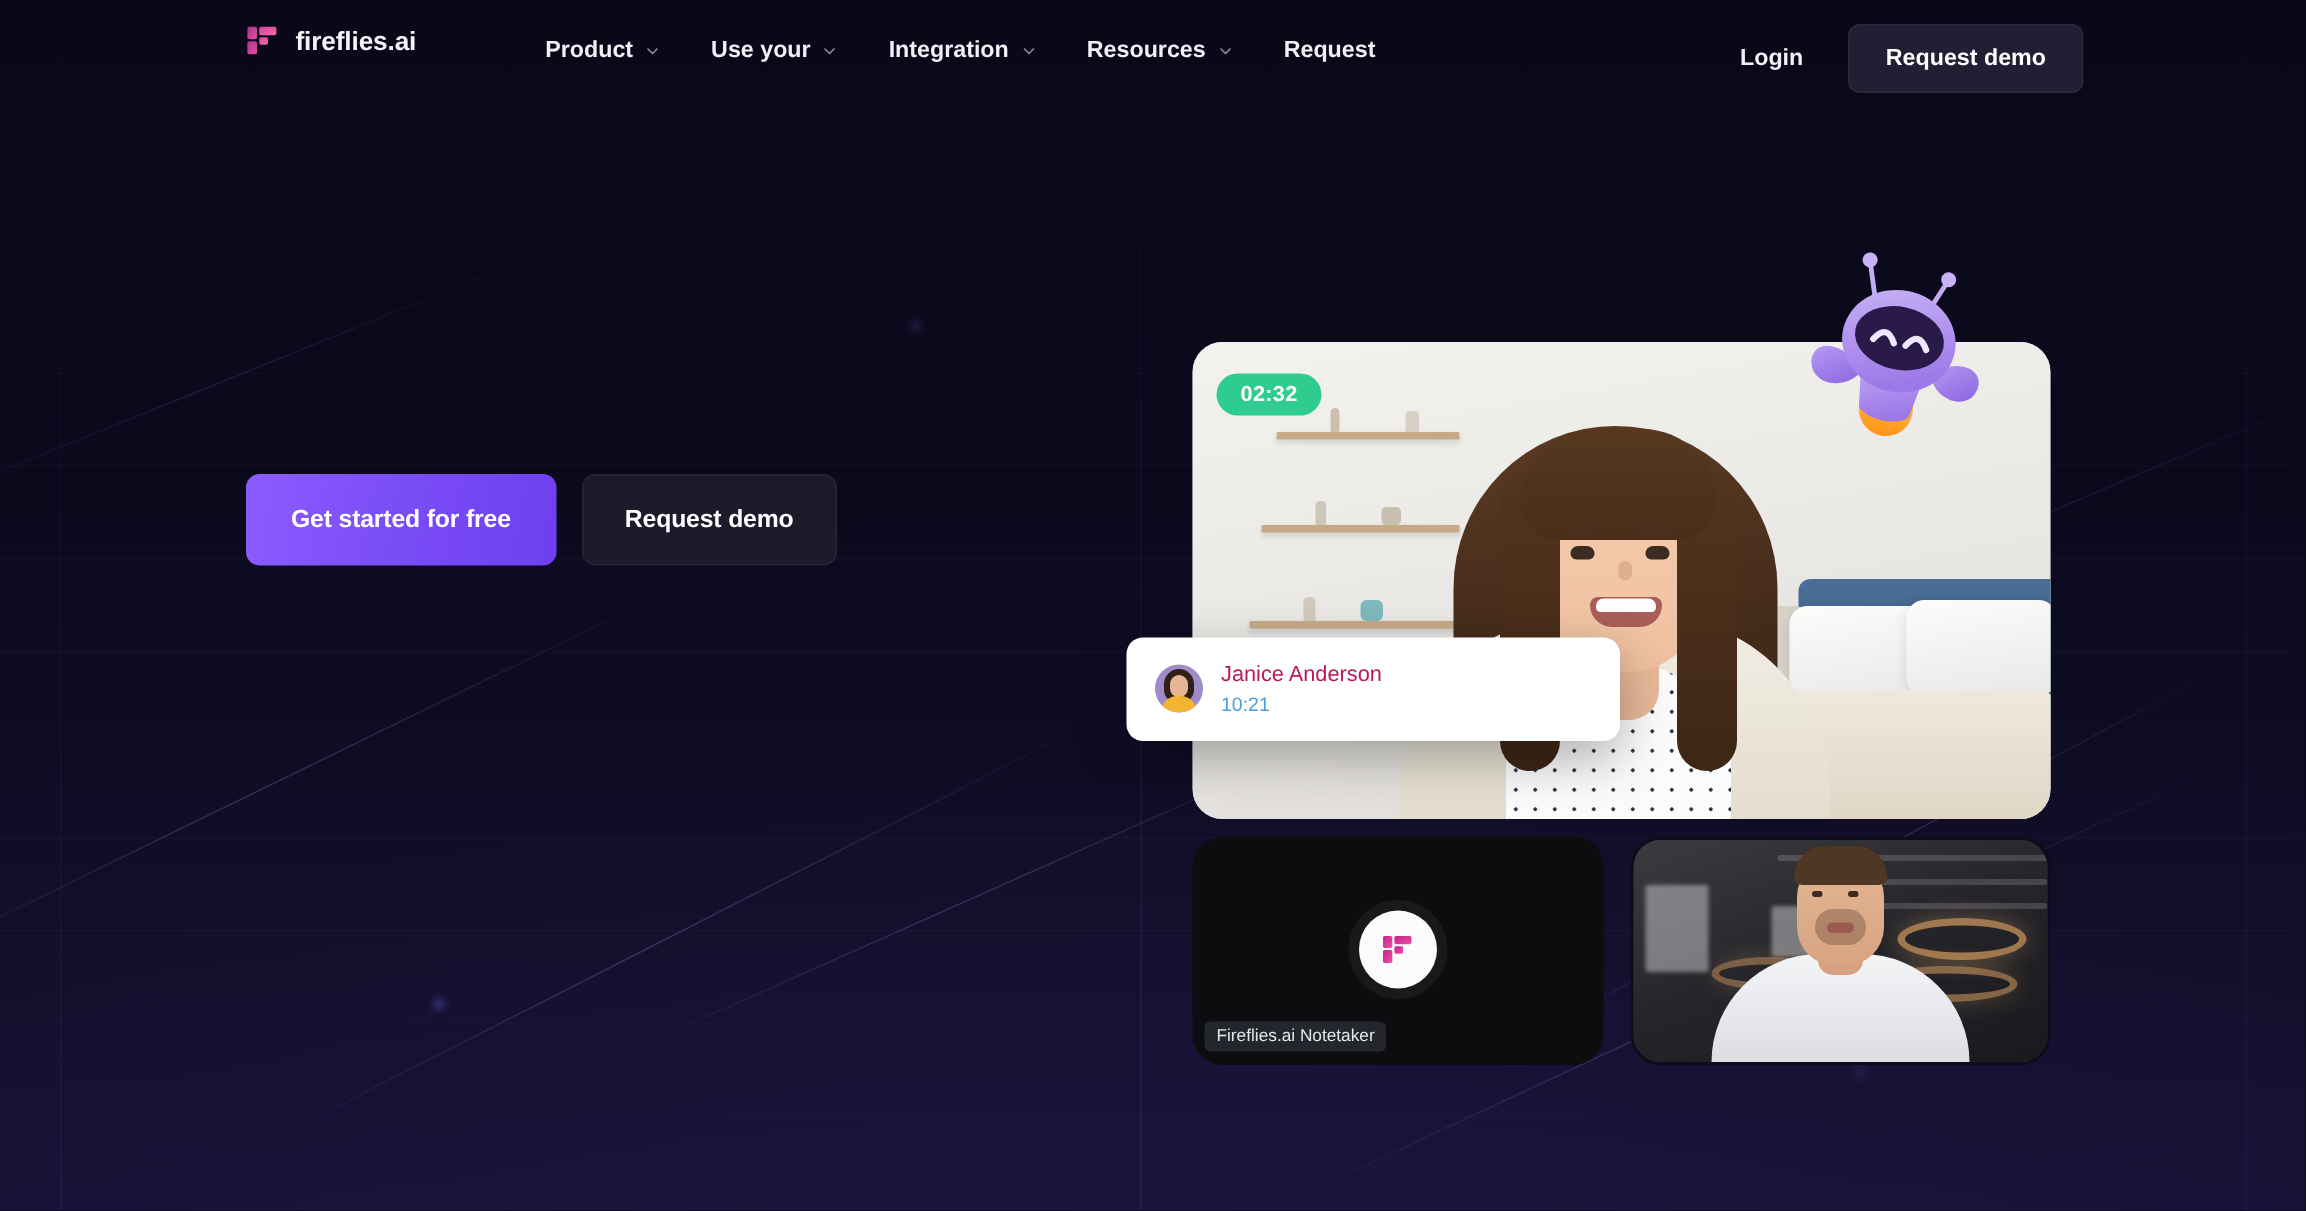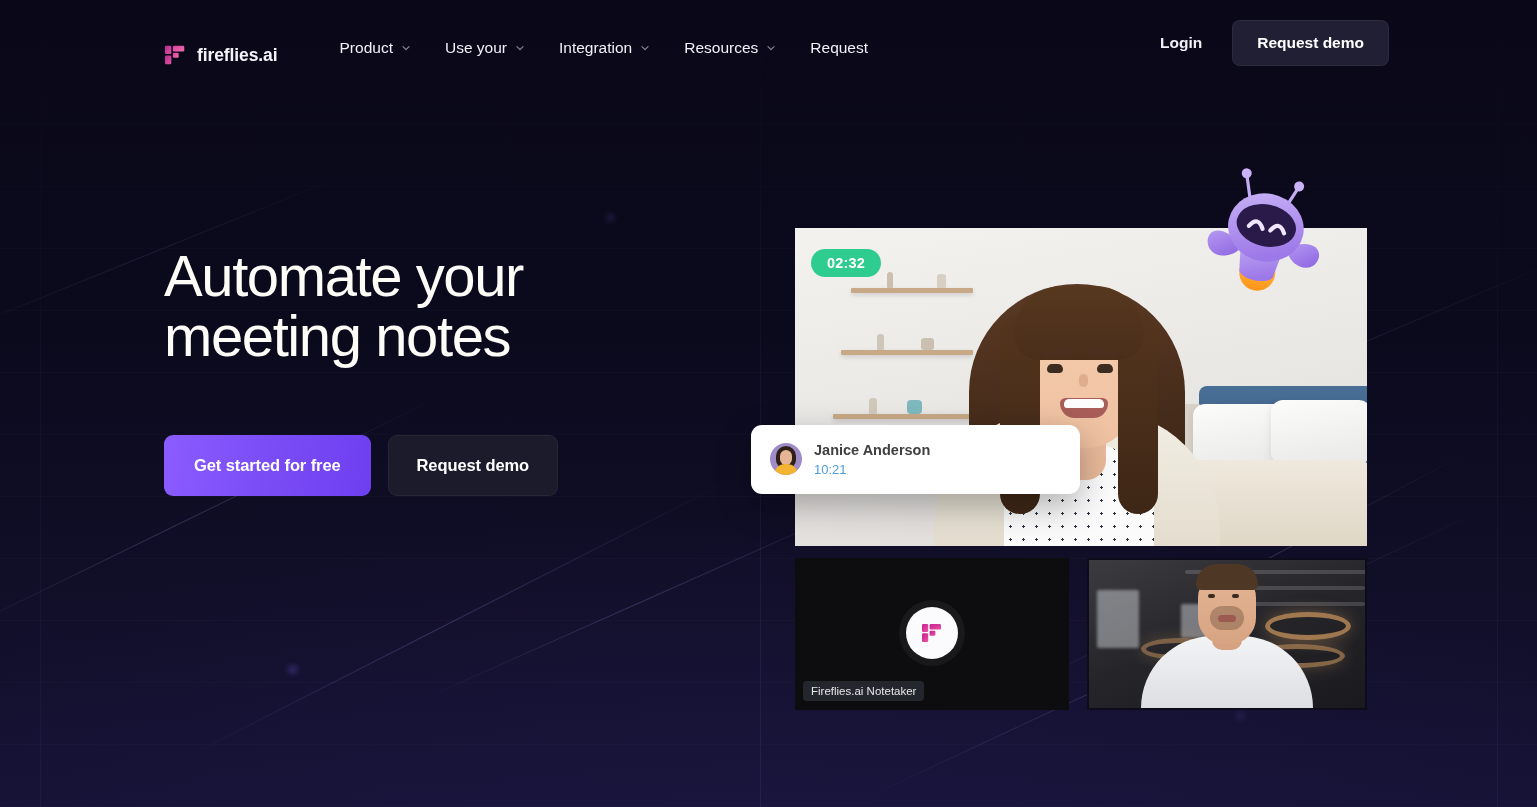--- a/index.html
+++ b/index.html
@@ -44,30 +44,30 @@
   .glow-dot {
     position:absolute; width:7px; height:7px; border-radius:50%;
     background:rgba(110,100,220,.55); filter:blur(3px);
   }
 
   
   #page { position:relative; z-index:2; width:1537px; height:807px; }
 
   
   #nav {
-    position:absolute; top:0; left:0; right:0; height:66px;
-    display:flex; align-items:flex-end; padding:0 148px 0 164px;
+    position:absolute; top:16px; left:0; right:0; height:66px;
+    display:flex; align-items:flex-start; padding:0 148px 0 164px;gap:24px;
   }
   .brand { display:flex; align-items:center; gap:11px; margin-right:48px; cursor:pointer; }
   .brand-mark { width:22px; height:22px; position:relative; flex:none; }
   .brand-name { font-size:17.5px; font-weight:600; letter-spacing:-.1px; color:#f4f3fa; }
   .nav-links { display:flex; align-items:center; gap:6px; }
   .nav-link {
     display:flex; align-items:center; gap:8px;
-    font-size:15.5px; font-weight:400; color:#f1f0f7;
+    font-size:15.5px; font-weight:700; color:#f1f0f7;
     padding:9px 14px; border-radius:7px; cursor:pointer; white-space:nowrap;
   }
   .chev { display:block; width:10px; height:10px; flex:none; opacity:.72; }
   .nav-right { margin-left:auto; display:flex; align-items:center; gap:30px; }
   .login-link { font-size:15.5px; font-weight:600; color:#f1f0f7; cursor:pointer; }
   .demo-btn {
     font-size:15.5px; font-weight:700; color:#ffffff;
     background:#211f33; border:1px solid rgba(255,255,255,.05);
     padding:13px 24px; border-radius:8px; cursor:pointer; white-space:nowrap;
   }
@@ -92,21 +92,21 @@
   .btn-secondary {
     font-size:16.5px; font-weight:600; color:#fff; cursor:pointer;
     background:#1c1b2b; border:1px solid rgba(255,255,255,.05);
     padding:20px 28px; border-radius:9px; letter-spacing:-.1px;
     font-family:inherit;
   }
 
   
   #hero-media { position:absolute; left:795px; top:228px; width:572px; height:482px; }
 
-  .tile { position:absolute; border-radius:0; overflow:hidden; }
+  .tile { position:absolute; border-radius:20px; overflow:hidden; }
   #tile-main { left:0; top:0; width:572px; height:318px; background:#cfd4dc; }
   #tile-bot { left:0; top:330px; width:274px; height:152px; background:#0d0d10; }
   #tile-bot2 { left:292px; top:330px; width:280px; height:152px; background:#2a2a2e;
                border:2px solid #0e0c1c; }
 
   
   .scene { position:absolute; inset:0; }
   .wall { position:absolute; inset:0; background:linear-gradient(170deg,#f4f2ef 0%,#e9e7e4 55%,#dedbd7 100%); }
   .shelf { position:absolute; background:#c8a987; border-radius:1px; box-shadow:0 2px 5px rgba(0,0,0,.14); }
   .trinket { position:absolute; border-radius:3px 3px 1px 1px; }
@@ -192,21 +192,21 @@
   }
   .cc-head { display:flex; align-items:center; gap:12px; }
   .cc-avatar { width:32px; height:32px; border-radius:50%; overflow:hidden;
     position:relative; background:#9f8bc8; flex:none; }
   .av-hair { position:absolute; left:6px; top:3px; width:20px; height:22px;
     background:#2f2017; border-radius:10px 10px 8px 8px; }
   .av-face { position:absolute; left:10px; top:7px; width:12px; height:15px;
     background:#e6b596; border-radius:6px 6px 6px 6px; }
   .av-body { position:absolute; left:4px; bottom:0; width:24px; height:11px;
     background:#f2b431; border-radius:12px 12px 0 0; }
-  .cc-name { font-size:14.5px; font-weight:700; color:#404040; line-height:1.3;
+  .cc-name { font-size:14.5px; font-weight:400; color:#be185d; line-height:1.3;
     font-family:"Liberation Sans", sans-serif; }
   .cc-time { font-size:13px; color:#4a9ee0; margin-top:2px; }
   .cc-body { margin-top:13px; font-size:14.5px; line-height:1.42; color:#2b2b33; }
   .hl-a { background:linear-gradient(90deg,#9b6ce0 0%,#e04a9e 100%);
     -webkit-background-clip:text; background-clip:text; color:transparent; }
   .hl-b { background:linear-gradient(90deg,#a86fd8 0%,#e8529a 100%);
     -webkit-background-clip:text; background-clip:text; color:transparent; }
 
   
   #mascot { position:absolute; left:1206px; top:166px; width:124px; height:126px; z-index:7; }
@@ -295,22 +295,20 @@
 
     </div>
 
     <div class="nav-right">
       <a class="login-link">Login</a>
       <button class="demo-btn">Request demo</button>
     </div>
   </nav>
 
   <div id="hero-copy">
-    <h1 id="headline">Automate your
-meeting notes</h1>
     <div id="cta-row">
       <button class="btn-primary">Get started for free</button>
       <button class="btn-secondary">Request demo</button>
     </div>
   </div>
 
   <div id="hero-media">
 
     <div class="tile" id="tile-main">
       <div class="scene">

